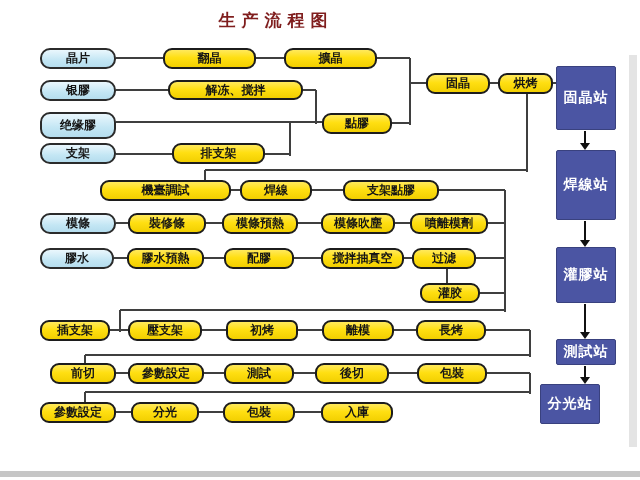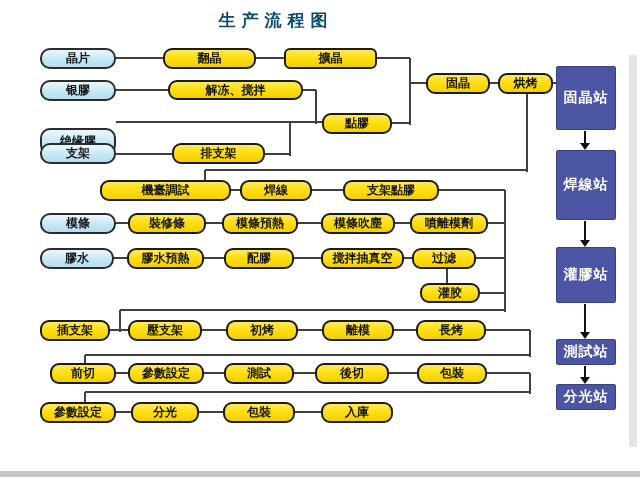--- a/index.html
+++ b/index.html
@@ -2,21 +2,21 @@
 <html><head>
 <meta charset="utf-8">
 <style>
   html,body{margin:0;padding:0;background:#ffffff;}
   #canvas{
     position:relative;width:640px;height:480px;background:#ffffff;overflow:hidden;
     font-family:"Liberation Sans","DejaVu Sans",sans-serif;
   }
   .page-title{
     position:absolute;left:0;top:9px;width:552px;text-align:center;
-    font-size:17px;font-weight:bold;color:#0c4a6e;letter-spacing:6px;
+    font-size:17px;font-weight:bold;color:#7f1d1d;letter-spacing:6px;
   }
   .node{
     position:absolute;display:flex;align-items:center;justify-content:center;
     font-weight:bold;color:#151515;font-size:12px;white-space:nowrap;
     box-sizing:border-box;z-index:3;
   }
   .node.input{
     background:linear-gradient(180deg,#eaf7fd 0%,#c3e6f4 60%,#b5ddee 100%);
     border:2px solid #2b2b2b;border-radius:10px;
   }
@@ -39,62 +39,62 @@
   .edge-right{position:absolute;left:629px;top:55px;width:8px;height:392px;background:#e4e4e4;z-index:0;}
 </style>
 </head>
 <body>
 
 <div id="canvas">
   <div class="page-title">生产流程图</div>
   <div id="nodes-layer">
       <div class="node input" style="left: 40px; top: 48px; width: 76px; height: 21px;">晶片</div>
       <div class="node input" style="left: 40px; top: 80px; width: 76px; height: 21px;">银膠</div>
-      <div class="node input" style="left: 40px; top: 112px; width: 76px; height: 27px; margin-top: 16px;">绝缘膠</div>
+      <div class="node input" style="left: 40px; top: 112px; width: 76px; height: 27px;">绝缘膠</div>
       <div class="node input" style="left: 40px; top: 143px; width: 76px; height: 21px;">支架</div>
       <div class="node input" style="left: 40px; top: 213px; width: 76px; height: 21px;">模條</div>
       <div class="node input" style="left: 40px; top: 248px; width: 74px; height: 21px;">膠水</div>
       <div class="node process" style="left: 163px; top: 48px; width: 93px; height: 21px;">翻晶</div>
-      <div class="node process" style="left: 284px; top: 48px; width: 93px; height: 21px; border-radius: 6px;">擴晶</div>
+      <div class="node process" style="left: 284px; top: 48px; width: 93px; height: 21px;">擴晶</div>
       <div class="node process" style="left: 168px; top: 80px; width: 135px; height: 20px;">解冻、搅拌</div>
       <div class="node process" style="left: 426px; top: 73px; width: 64px; height: 21px;">固晶</div>
       <div class="node process" style="left: 498px; top: 73px; width: 55px; height: 21px;">烘烤</div>
       <div class="node process" style="left: 322px; top: 113px; width: 70px; height: 21px;">點膠</div>
       <div class="node process" style="left: 172px; top: 143px; width: 93px; height: 21px;">排支架</div>
       <div class="node process" style="left: 100px; top: 180px; width: 131px; height: 21px;">機臺調試</div>
       <div class="node process" style="left: 240px; top: 180px; width: 72px; height: 21px;">焊線</div>
       <div class="node process" style="left: 343px; top: 180px; width: 96px; height: 21px;">支架點膠</div>
       <div class="node process" style="left: 128px; top: 213px; width: 78px; height: 21px;">裝修條</div>
       <div class="node process" style="left: 222px; top: 213px; width: 76px; height: 21px;">模條預熱</div>
       <div class="node process" style="left: 321px; top: 213px; width: 74px; height: 21px;">模條吹塵</div>
       <div class="node process" style="left: 410px; top: 213px; width: 78px; height: 21px;">噴離模劑</div>
       <div class="node process" style="left: 127px; top: 248px; width: 77px; height: 21px;">膠水預熱</div>
       <div class="node process" style="left: 224px; top: 248px; width: 70px; height: 21px;">配膠</div>
       <div class="node process" style="left: 321px; top: 248px; width: 83px; height: 21px;">搅拌抽真空</div>
       <div class="node process" style="left: 412px; top: 248px; width: 64px; height: 21px;">过滤</div>
       <div class="node process" style="left: 420px; top: 283px; width: 60px; height: 20px;">灌胶</div>
       <div class="node process" style="left: 40px; top: 320px; width: 70px; height: 21px;">插支架</div>
       <div class="node process" style="left: 128px; top: 320px; width: 74px; height: 21px; text-align: right;">壓支架</div>
-      <div class="node process" style="left: 226px; top: 320px; width: 72px; height: 21px;">初烤</div>
+      <div class="node process" style="left: 226px; top: 320px; width: 72px; height: 21px; border-radius: 7px;">初烤</div>
       <div class="node process" style="left: 322px; top: 320px; width: 72px; height: 21px;">離模</div>
       <div class="node process" style="left: 416px; top: 320px; width: 70px; height: 21px;">長烤</div>
       <div class="node process" style="left: 42px; top: 363px; width: 66px; height: 21px; margin-left: 8px;">前切</div>
       <div class="node process" style="left: 128px; top: 363px; width: 76px; height: 21px;">參數設定</div>
       <div class="node process" style="left: 224px; top: 363px; width: 70px; height: 21px;">測試</div>
       <div class="node process" style="left: 315px; top: 363px; width: 74px; height: 21px;">後切</div>
       <div class="node process" style="left: 417px; top: 363px; width: 70px; height: 21px;">包裝</div>
       <div class="node process" style="left: 40px; top: 402px; width: 76px; height: 21px;">參數設定</div>
       <div class="node process" style="left: 131px; top: 402px; width: 68px; height: 21px;">分光</div>
       <div class="node process" style="left: 223px; top: 402px; width: 72px; height: 21px;">包裝</div>
       <div class="node process" style="left: 321px; top: 402px; width: 72px; height: 21px;">入庫</div>
       <div class="node station" style="left: 556px; top: 66px; width: 60px; height: 64px;">固晶站</div>
       <div class="node station" style="left: 556px; top: 150px; width: 60px; height: 70px;">焊線站</div>
       <div class="node station" style="left: 556px; top: 247px; width: 60px; height: 56px;">灌膠站</div>
       <div class="node station" style="left: 556px; top: 339px; width: 60px; height: 26px;">測試站</div>
-      <div class="node station" style="left: 556px; top: 384px; width: 60px; height: 26px;">分光站</div>
+      <div class="node station" style="left: 540px; top: 384px; width: 60px; height: 40px;">分光站</div>
     </div>
   <div id="lines-layer">
       <div class="line" style="left: 116px; top: 57px; width: 47px; height: 2px;"></div>
       <div class="line" style="left: 256px; top: 57px; width: 28px; height: 2px;"></div>
       <div class="line" style="left: 377px; top: 57px; width: 33px; height: 2px;"></div>
       <div class="line" style="left: 409px; top: 58px; width: 2px; height: 67px;"></div>
       <div class="line" style="left: 410px; top: 82px; width: 16px; height: 2px;"></div>
       <div class="line" style="left: 392px; top: 122px; width: 18px; height: 2px;"></div>
       <div class="line" style="left: 116px; top: 89px; width: 52px; height: 2px;"></div>
       <div class="line" style="left: 303px; top: 89px; width: 13px; height: 2px;"></div>

